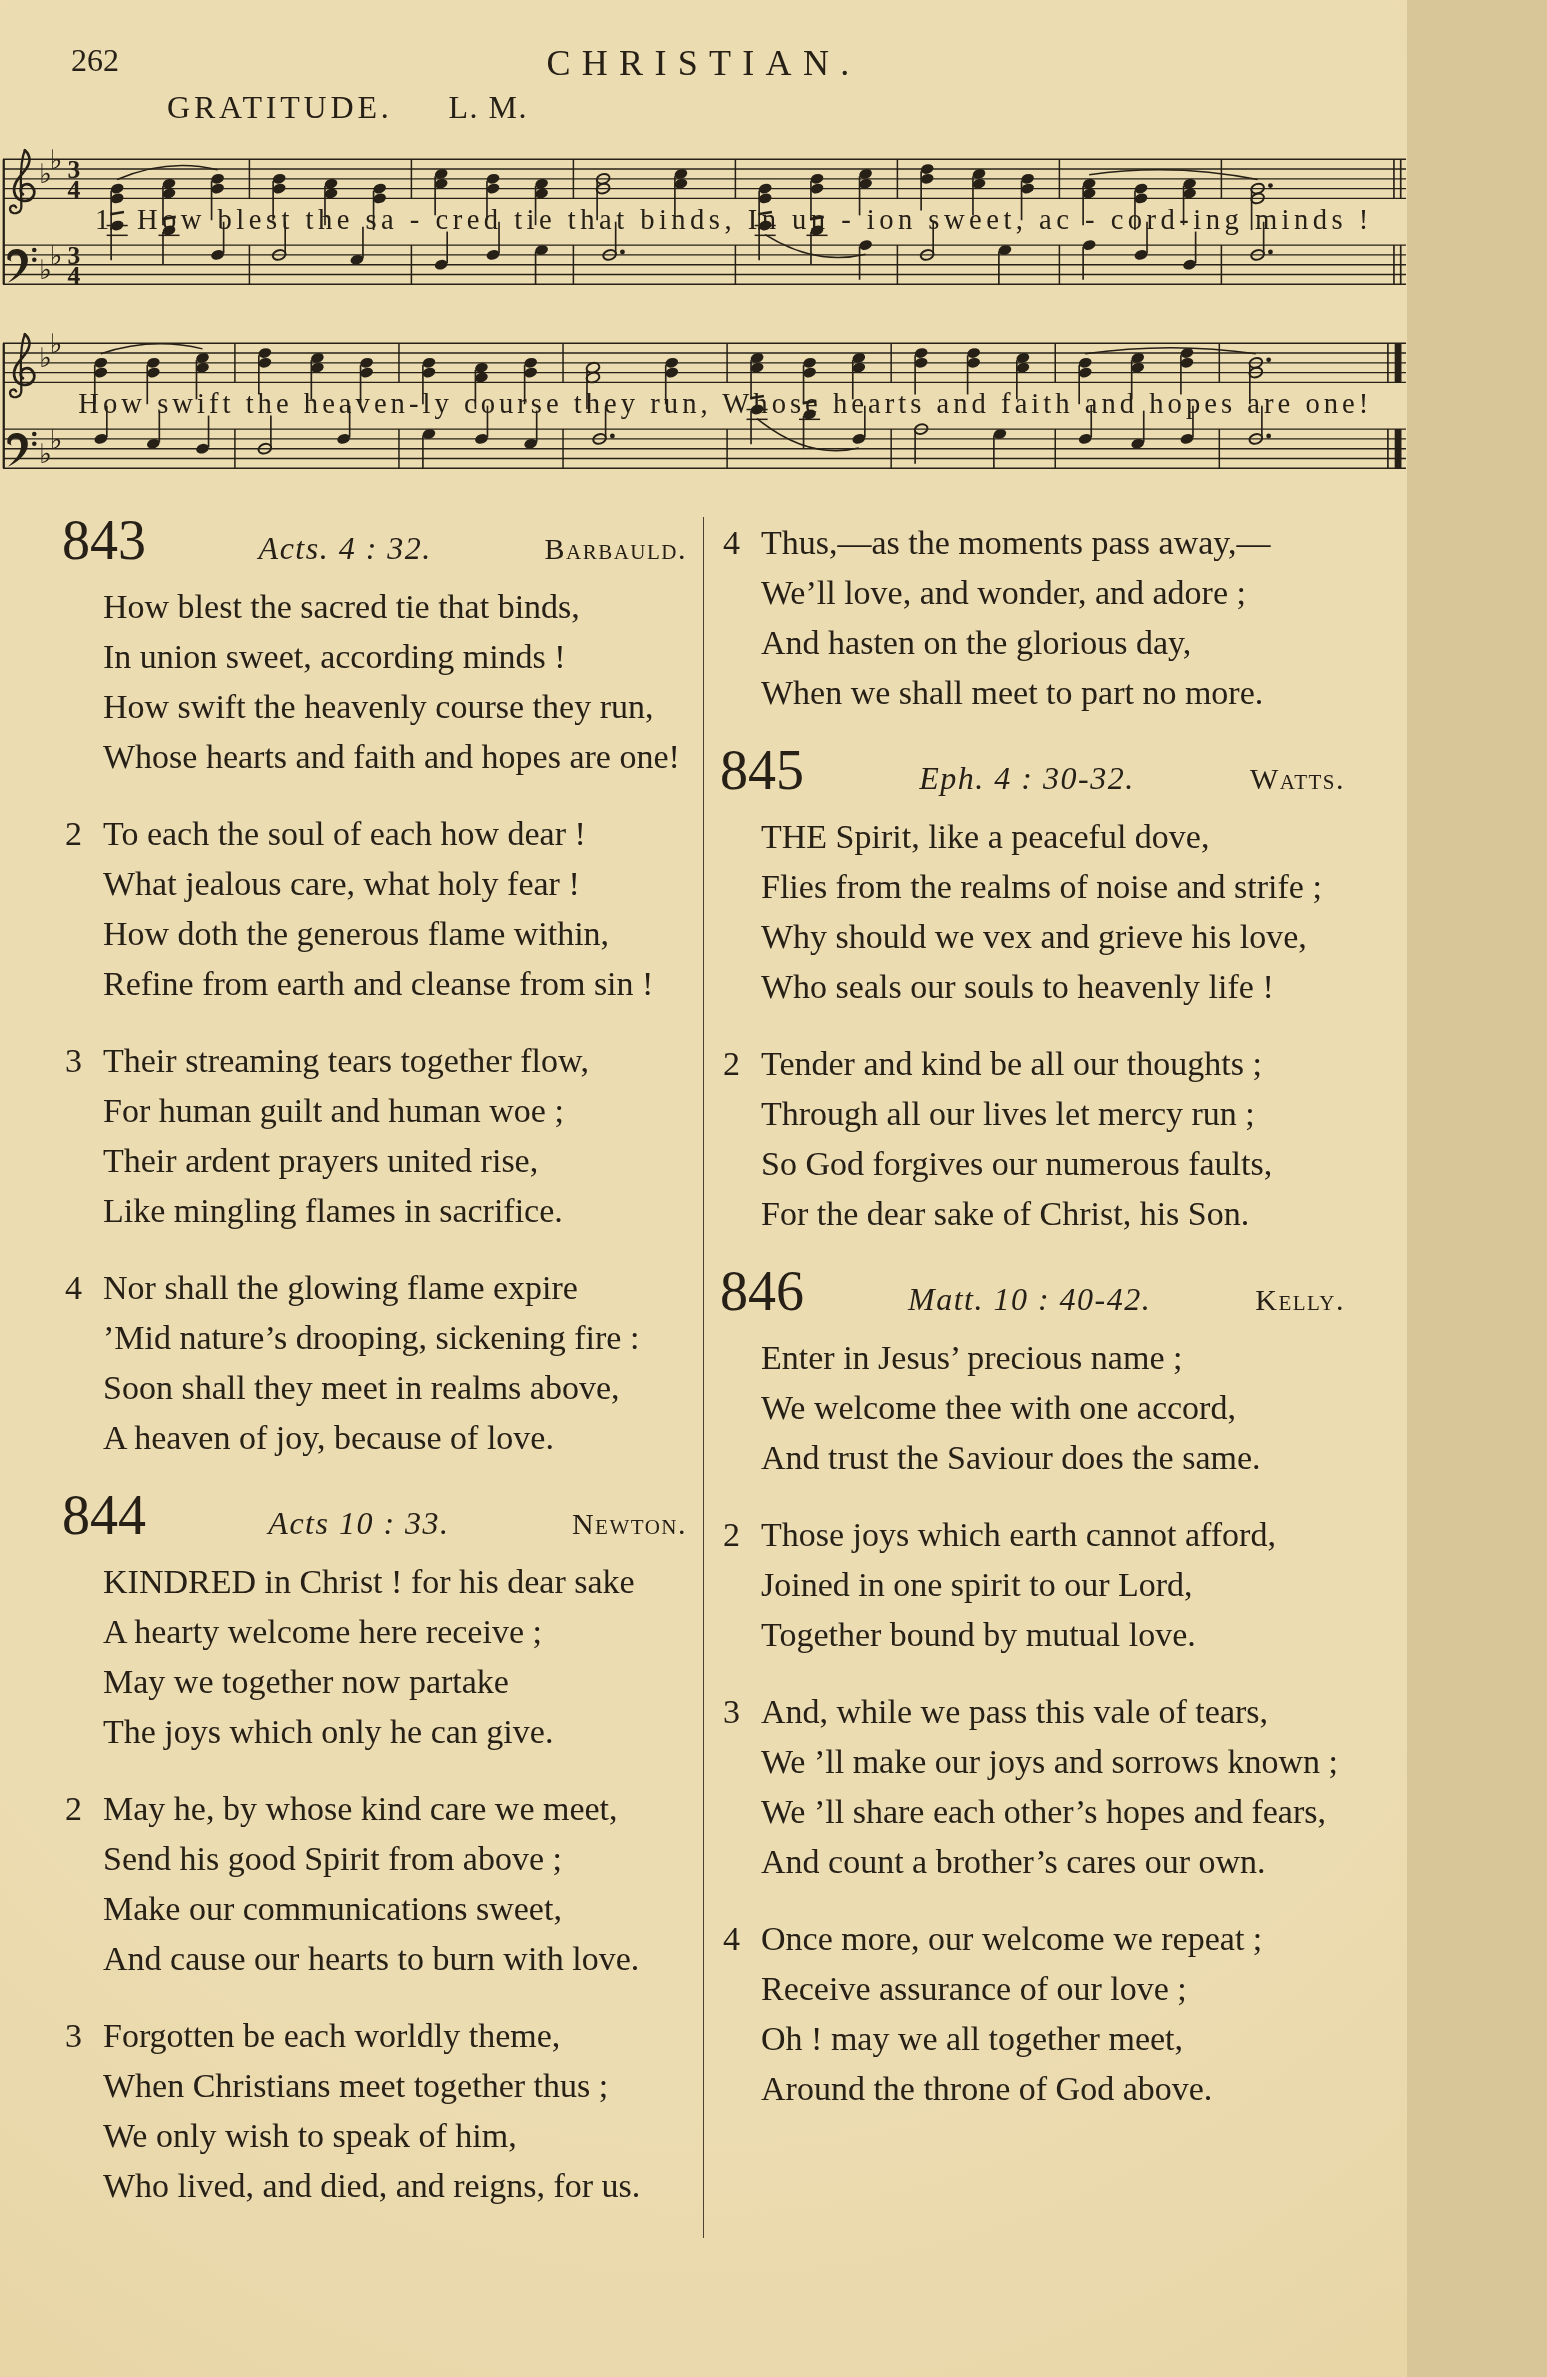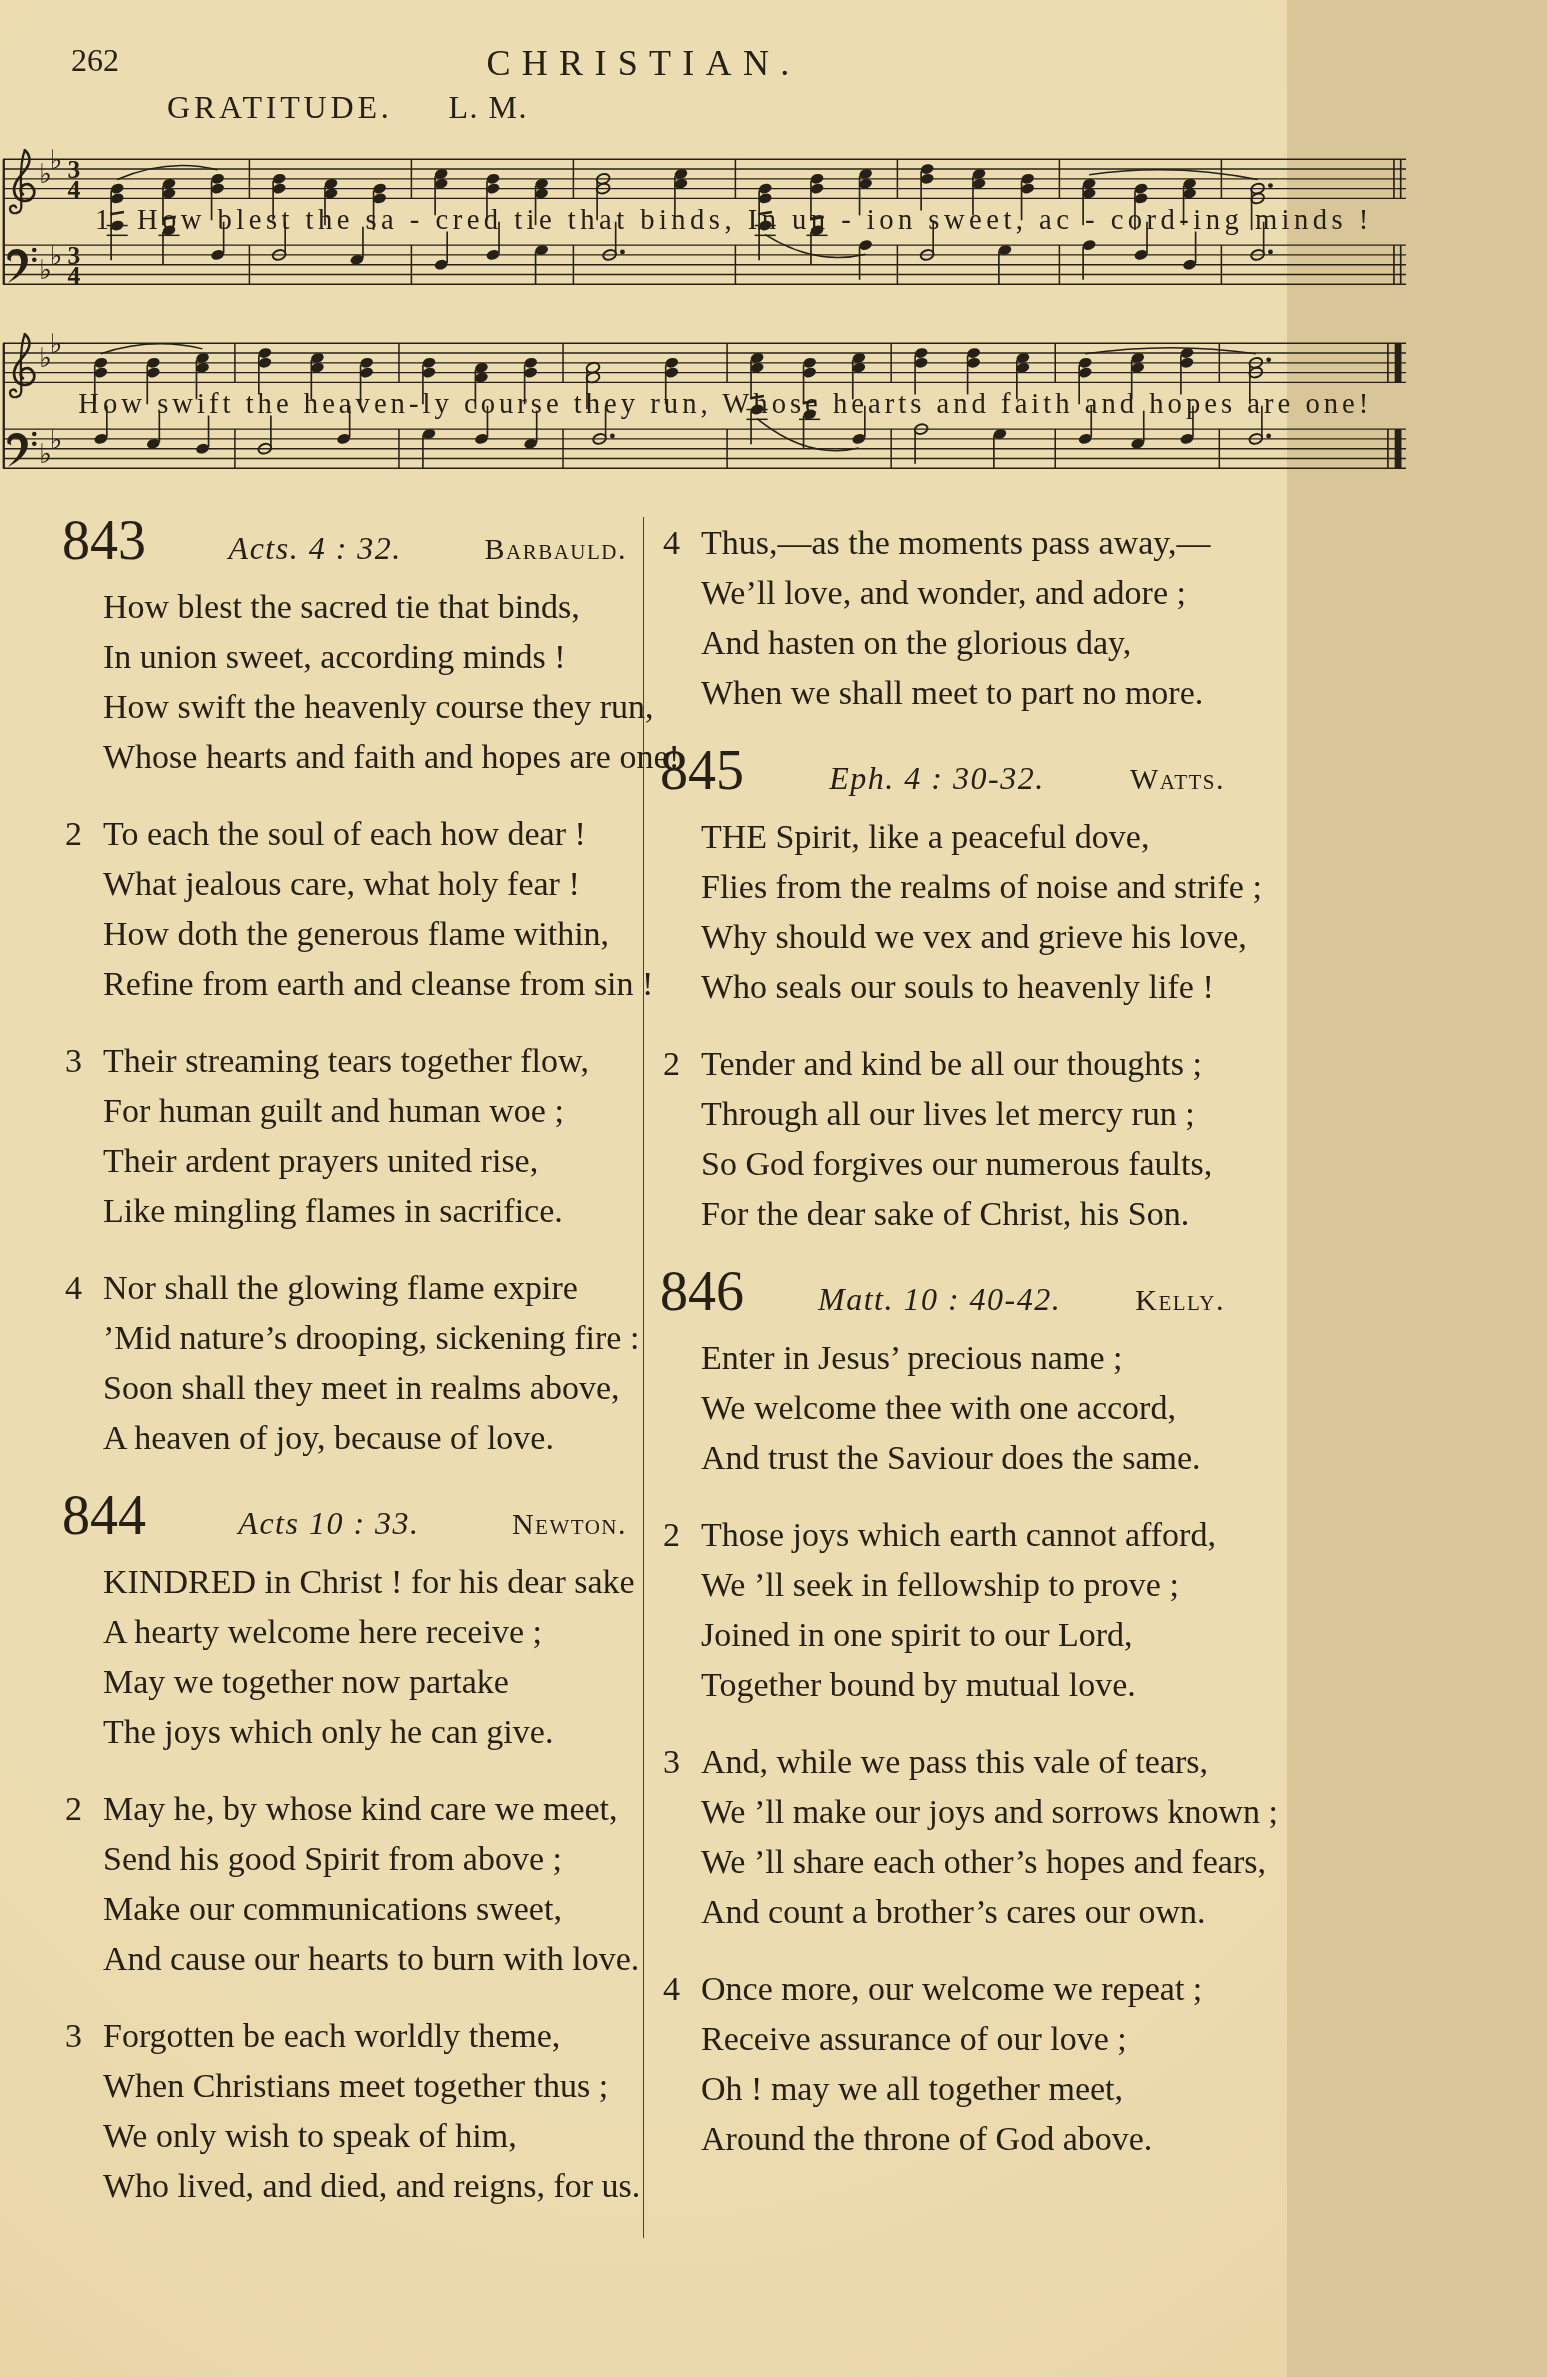--- a/index.html
+++ b/index.html
@@ -4,21 +4,21 @@
 <style>
   * { box-sizing: border-box; }
   html, body { margin: 0; padding: 0; }
   body {
     width: 1547px; height: 2377px; overflow: hidden;
     background: #d8c698;
     font-family: "Liberation Serif", "DejaVu Serif", serif;
   }
   .page {
     position: relative;
-    width: 1287px; height: 2377px;
+    width: 1407px; height: 2377px;
     background: radial-gradient(130% 95% at 50% 38%, #ecdcb1 52%, #e6d3a2 85%, #dcc791 100%);
     color: #262017;
   }
   .running-header { position: relative; padding-top: 42px; height: 84px; }
   .page-number { position: absolute; left: 71px; top: 42px; font-size: 32px; }
   .running-head {
     position: absolute; left: 0; right: 0; top: 42px;
     text-align: center; font-size: 36px; letter-spacing: 11.3px;
   }
   .tune-title { margin: 4.5px 0 0 167px; font-size: 32px; letter-spacing: 3.8px; }
@@ -528,21 +528,20 @@
             <div class="verse-lines">
               <div class="line">Enter in Jesus’ precious name ;</div>
               <div class="line">We welcome thee with one accord,</div>
               <div class="line">And trust the Saviour does the same.</div>
             </div>
           </div>
           <div class="verse">
             <span class="verse-num">2</span>
             <div class="verse-lines">
               <div class="line">Those joys which earth cannot afford,</div>
-              <div class="line">We ’ll seek in fellowship to prove ;</div>
               <div class="line">Joined in one spirit to our Lord,</div>
               <div class="line">Together bound by mutual love.</div>
             </div>
           </div>
           <div class="verse">
             <span class="verse-num">3</span>
             <div class="verse-lines">
               <div class="line">And, while we pass this vale of tears,</div>
               <div class="line">We ’ll make our joys and sorrows known ;</div>
               <div class="line">We ’ll share each other’s hopes and fears,</div>

